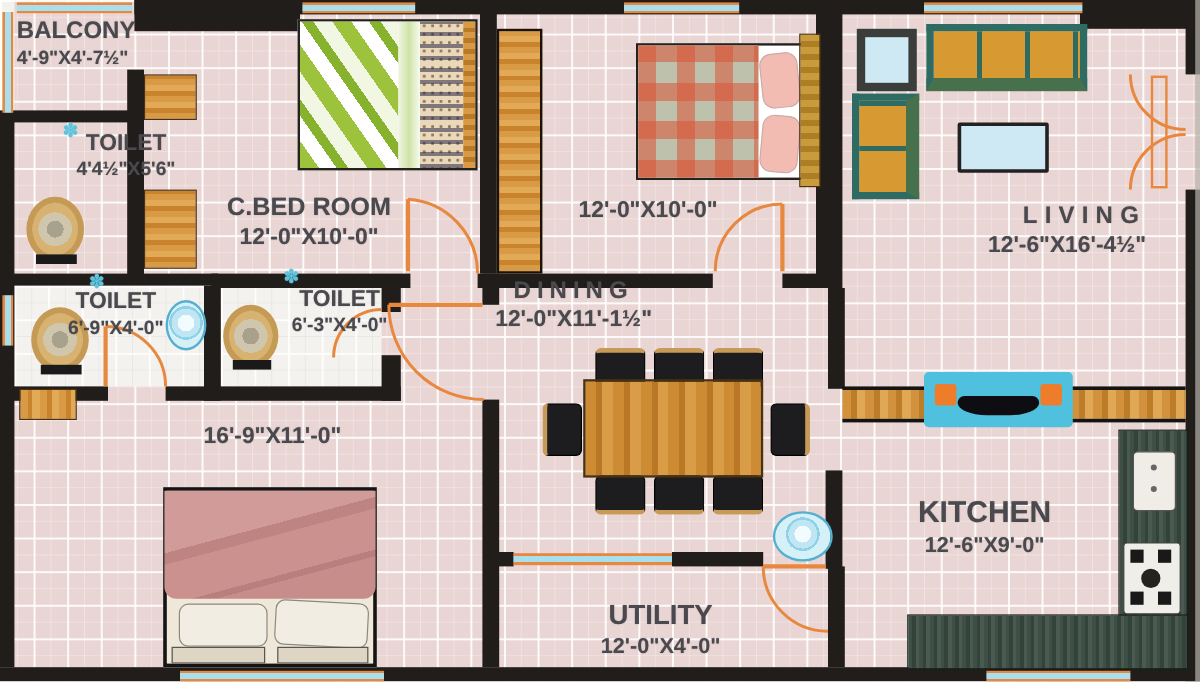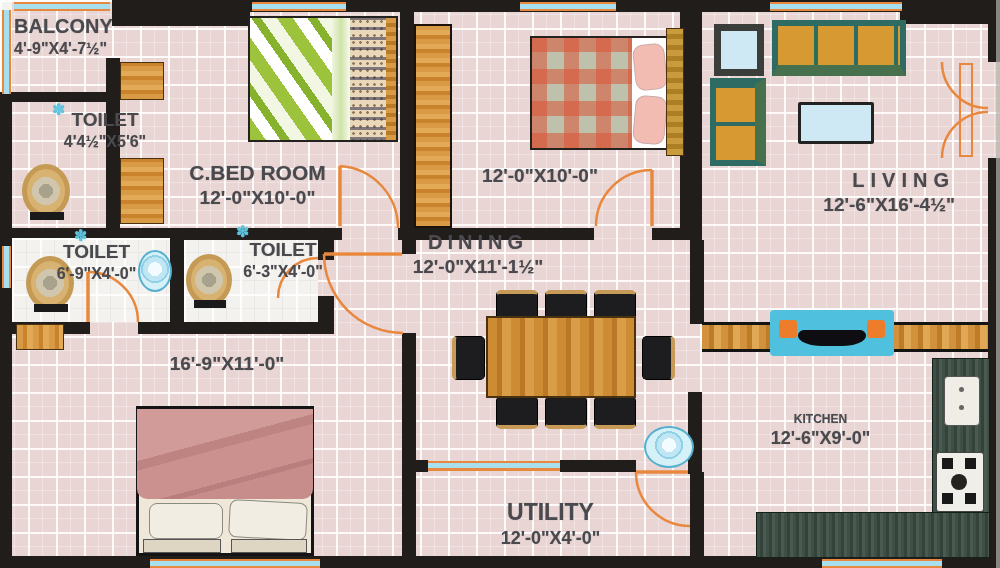--- a/index.html
+++ b/index.html
@@ -209,21 +209,21 @@
     <span class="dm" style="font-size:16px;">6'-9"X4'-0"</span>
   </div>
   <div class="label" style="left:228px;top:238px;width:110px;">
     <span class="nm" style="font-size:19px;">TOILET</span>
     <span class="dm" style="font-size:16px;">6'-3"X4'-0"</span>
   </div>
   <div class="label" style="left:142px;top:352px;width:170px;">
     <span class="dm" style="font-size:19px;">16'-9"X11'-0"</span>
   </div>
   <div class="label" style="left:758px;top:412px;width:125px;">
-    <span class="nm" style="font-size:12px;">KITCHEN</span>
+    <span class="nm" style="font-size:25px;">KITCHEN</span>
     <span class="dm" style="font-size:18px;">12'-6"X9'-0"</span>
   </div>
   <div class="label" style="left:488px;top:498px;width:125px;">
     <span class="nm" style="font-size:23px;">UTILITY</span>
     <span class="dm" style="font-size:18px;">12'-0"X4'-0"</span>
   </div>
 
   <div class="abs" style="left:996px;top:0;width:4px;height:568px;background:#b7b3a9;opacity:.7;"></div>
 </div>
 

